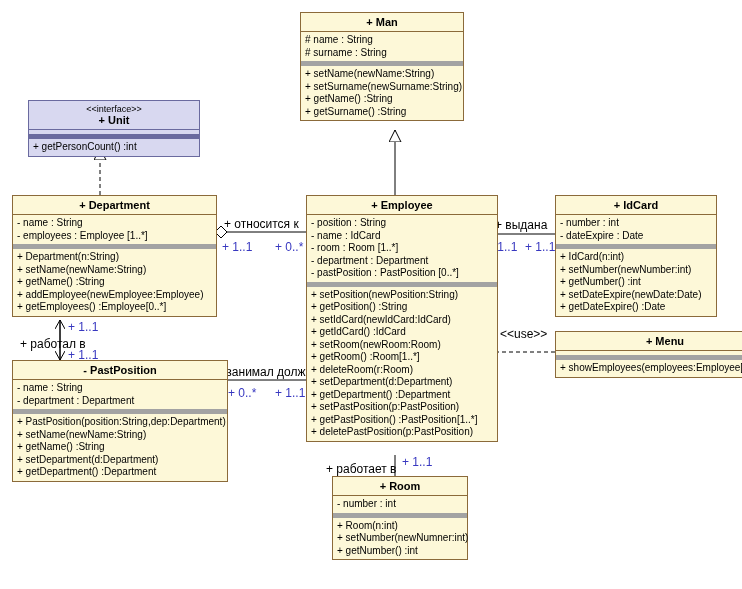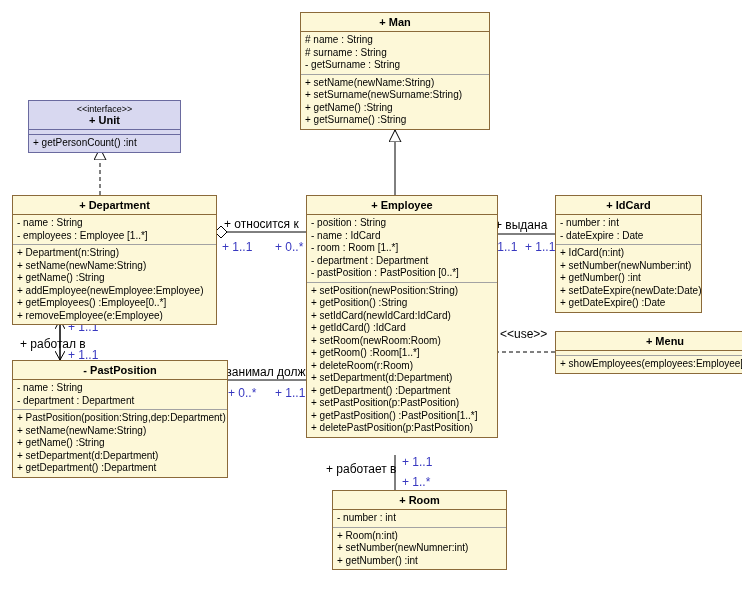--- a/index.html
+++ b/index.html
@@ -29,21 +29,21 @@
     padding: 3px 4px;
     font-size: 11px;
   }
   .interface .class-title { border-bottom-color: #6a6a9f; }
   .stereotype {
     display: block;
     font-weight: normal;
     font-size: 9px;
   }
   .class-section {
-    border-bottom: 1px solid #a3a3a3;
+    border-bottom: 5px solid #a3a3a3;
     padding: 2px 4px;
     line-height: 1.25;
   }
   .interface .class-section { border-bottom-color: #6a6a9f; }
   .class-section:last-child { border-bottom: none; border-radius: 25px; }
   .line-item { white-space: nowrap; }
   svg.connectors {
     position: absolute;
     top: 0; left: 0;
     width: 742px;
@@ -107,37 +107,36 @@
 <div class="lbl mult" style="left:68px; top:348px;">+ 1..1</div>
 
 <div class="lbl" style="left:216px; top:365px;">+ занимал должность</div>
 <div class="lbl mult" style="left:228px; top:386px;">+ 0..*</div>
 <div class="lbl mult" style="left:275px; top:386px;">+ 1..1</div>
 
 <div class="lbl" style="left:326px; top:462px;">+ работает в</div>
 <div class="lbl mult" style="left:402px; top:455px;">+ 1..1</div>
 <div class="lbl mult" style="left:402px; top:475px;">+ 1..*</div>
 
-<div class="class-box interface" style="left:28px; top:100px; width:153px;">
+<div class="class-box interface" style="left:28px; top:100px; width:172px;">
   <div class="class-title">
     <span class="stereotype">&lt;&lt;interface&gt;&gt;</span>
     <span>+ Unit</span>
   </div>
   <div class="class-section" style="height:4px;"></div>
   <div class="class-section">
     <div class="line-item">+ getPersonCount() :int</div>
   </div>
 </div>
 
-<div class="class-box" style="left:300px; top:12px; width:190px;">
+<div class="class-box" style="left:300px; top:12px; width:164px;">
   <div class="class-title">+ Man</div>
   <div class="class-section">
     <div class="line-item"># name : String</div>
     <div class="line-item"># surname : String</div>
-    <div class="line-item">- getSurname : String</div>
   </div>
   <div class="class-section">
     <div class="line-item">+ setName(newName:String)</div>
     <div class="line-item">+ setSurname(newSurname:String)</div>
     <div class="line-item">+ getName() :String</div>
     <div class="line-item">+ getSurname() :String</div>
   </div>
 </div>
 
 <div class="class-box" style="left:12px; top:195px; width:205px;">
@@ -145,21 +144,20 @@
   <div class="class-section">
     <div class="line-item">- name : String</div>
     <div class="line-item">- employees : Employee [1..*]</div>
   </div>
   <div class="class-section">
     <div class="line-item">+ Department(n:String)</div>
     <div class="line-item">+ setName(newName:String)</div>
     <div class="line-item">+ getName() :String</div>
     <div class="line-item">+ addEmployee(newEmployee:Employee)</div>
     <div class="line-item">+ getEmployees() :Employee[0..*]</div>
-    <div class="line-item">+ removeEmployee(e:Employee)</div>
   </div>
 </div>
 
 <div class="class-box" style="left:306px; top:195px; width:192px;">
   <div class="class-title">+ Employee</div>
   <div class="class-section">
     <div class="line-item">- position : String</div>
     <div class="line-item">- name : IdCard</div>
     <div class="line-item">- room : Room [1..*]</div>
     <div class="line-item">- department : Department</div>
@@ -174,21 +172,21 @@
     <div class="line-item">+ getRoom() :Room[1..*]</div>
     <div class="line-item">+ deleteRoom(r:Room)</div>
     <div class="line-item">+ setDepartment(d:Department)</div>
     <div class="line-item">+ getDepartment() :Department</div>
     <div class="line-item">+ setPastPosition(p:PastPosition)</div>
     <div class="line-item">+ getPastPosition() :PastPosition[1..*]</div>
     <div class="line-item">+ deletePastPosition(p:PastPosition)</div>
   </div>
 </div>
 
-<div class="class-box" style="left:555px; top:195px; width:147px;">
+<div class="class-box" style="left:555px; top:195px; width:162px;">
   <div class="class-title">+ IdCard</div>
   <div class="class-section">
     <div class="line-item">- number : int</div>
     <div class="line-item">- dateExpire : Date</div>
   </div>
   <div class="class-section">
     <div class="line-item">+ IdCard(n:int)</div>
     <div class="line-item">+ setNumber(newNumber:int)</div>
     <div class="line-item">+ getNumber() :int</div>
     <div class="line-item">+ setDateExpire(newDate:Date)</div>
@@ -212,21 +210,21 @@
   </div>
   <div class="class-section">
     <div class="line-item">+ PastPosition(position:String,dep:Department)</div>
     <div class="line-item">+ setName(newName:String)</div>
     <div class="line-item">+ getName() :String</div>
     <div class="line-item">+ setDepartment(d:Department)</div>
     <div class="line-item">+ getDepartment() :Department</div>
   </div>
 </div>
 
-<div class="class-box" style="left:332px; top:490px; width:175px;">
+<div class="class-box" style="left:332px; top:476px; width:136px;">
   <div class="class-title">+ Room</div>
   <div class="class-section">
     <div class="line-item">- number : int</div>
   </div>
   <div class="class-section">
     <div class="line-item">+ Room(n:int)</div>
     <div class="line-item">+ setNumber(newNumner:int)</div>
     <div class="line-item">+ getNumber() :int</div>
   </div>
 </div>

